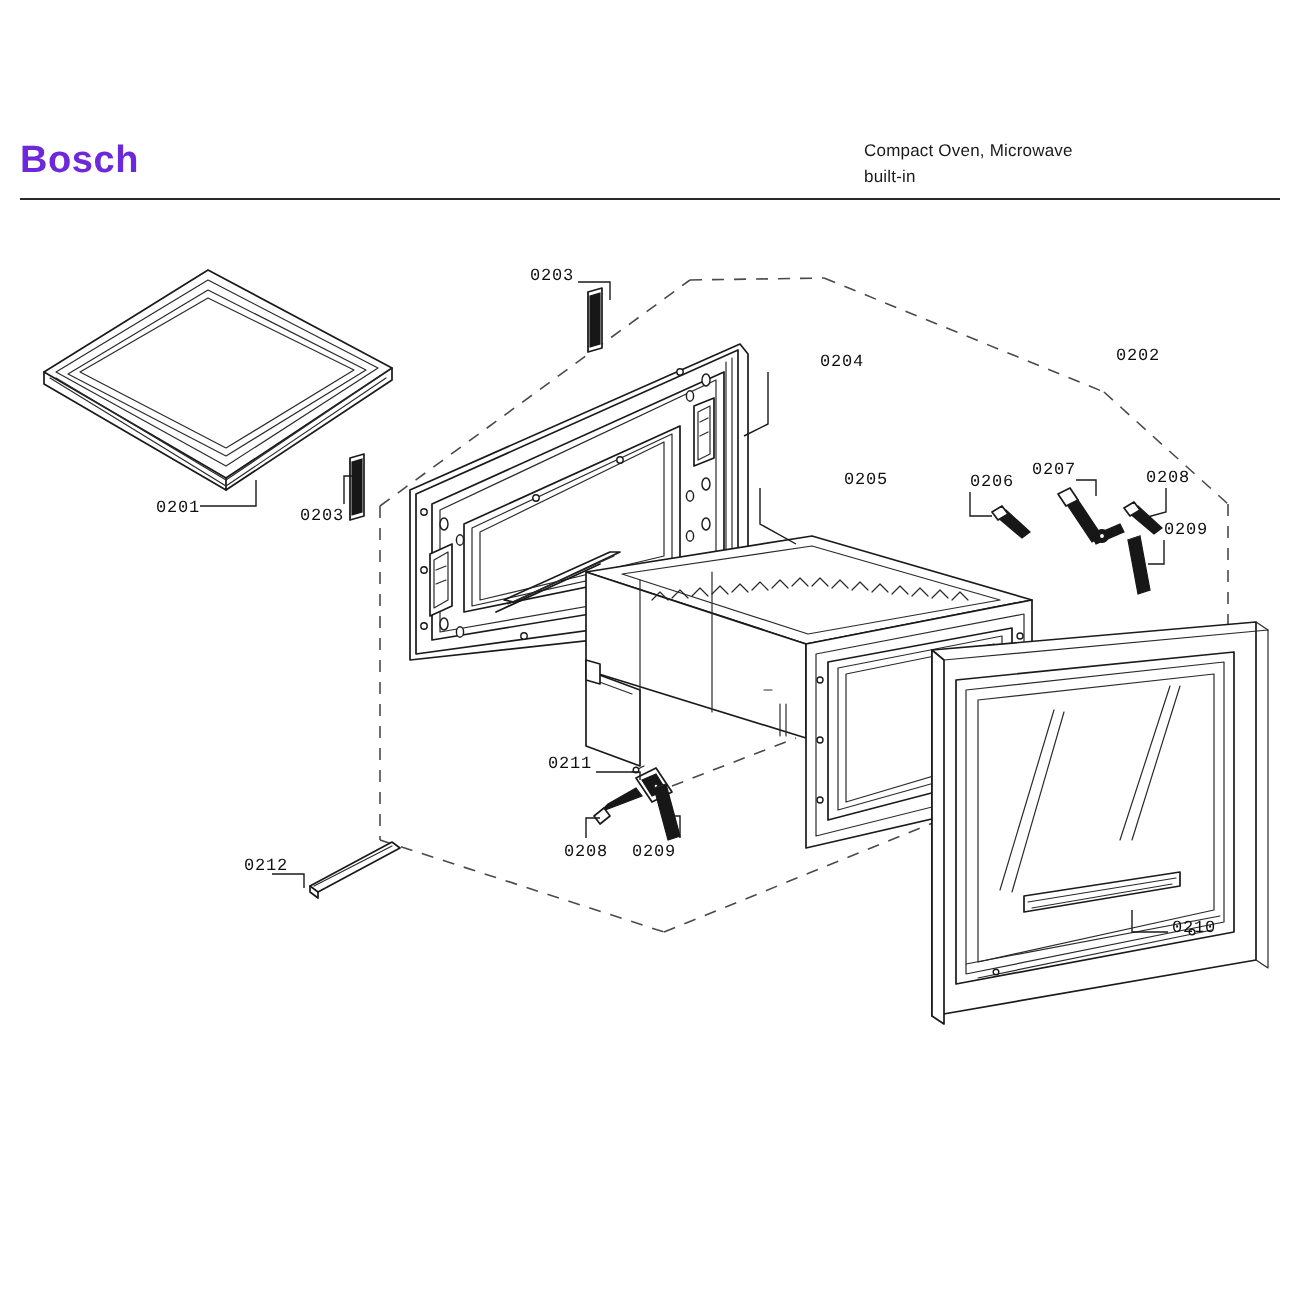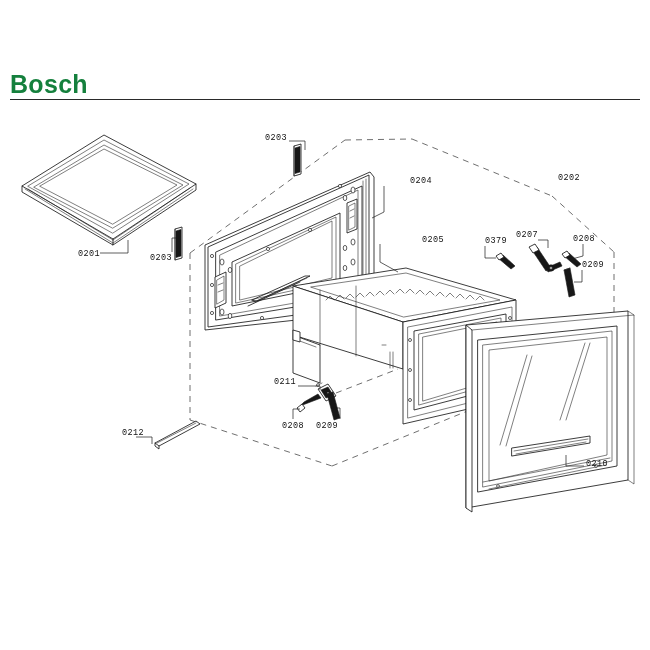--- a/index.html
+++ b/index.html
@@ -13,24 +13,24 @@
     width: 650px;
     height: 650px;
     background: #ffffff;
     font-family: "Liberation Sans", sans-serif;
     overflow: hidden;
   }
   #brand {
     position: absolute;
     left: 10px;
     top: 70px;
-    font-size: 25px;
+    font-size: 19px;
     font-weight: bold;
     letter-spacing: 0.3px;
-    color: #15803d;
+    color: #6d28d9;
   }
   #model-block {
     position: absolute;
     right: 38px;
     top: 69px;
     width: 180px;
     font-size: 8.5px;
     line-height: 13px;
     color: #1a1a1a;
     letter-spacing: 0.1px;
@@ -60,20 +60,24 @@
   }
   svg { display: block; }
 </style>
 </head>
 <body>
 
 <div id="page">
 
   <div id="brand">Bosch</div>
 
+  <div id="model-block">
+    <div>Compact Oven, Microwave</div>
+    <div>built-in</div>
+  </div>
 
   <div id="header-rule"></div>
 
   <svg id="canvas" viewBox="0 0 650 650">
     <defs>
       <style>
         .ln   { fill:none; stroke:#1a1a1a; stroke-width:0.85; stroke-linejoin:round; stroke-linecap:round; }
         .lnT  { fill:none; stroke:#2a2a2a; stroke-width:0.6; stroke-linejoin:round; stroke-linecap:round; }
         .lnW  { fill:#ffffff; stroke:#1a1a1a; stroke-width:0.85; stroke-linejoin:round; }
         .lnWT { fill:#ffffff; stroke:#2a2a2a; stroke-width:0.6; stroke-linejoin:round; }
@@ -325,21 +329,21 @@
     </g>
     <path class="lead" d="M584,466 L566,466 L566,455"></path>
 
   </svg>
 
   <div class="lbl" style="left:78px;  top:249px;">0201</div>
   <div class="lbl" style="left:265px; top:133px;">0203</div>
   <div class="lbl" style="left:150px; top:253px;">0203</div>
   <div class="lbl" style="left:386px; top:176px;padding-left:24px;">0204</div>
   <div class="lbl" style="left:382px; top:235px;padding-left:40px;">0205</div>
-  <div class="lbl" style="left:485px; top:236px;">0379</div>
+  <div class="lbl" style="left:485px; top:236px;">0206</div>
   <div class="lbl" style="left:516px; top:230px;">0207</div>
   <div class="lbl" style="left:573px; top:234px;">0208</div>
   <div class="lbl" style="left:582px; top:260px;">0209</div>
   <div class="lbl" style="left:558px; top:173px;">0202</div>
   <div class="lbl" style="left:274px; top:377px;">0211</div>
   <div class="lbl" style="left:282px; top:421px;">0208</div>
   <div class="lbl" style="left:316px; top:421px;">0209</div>
   <div class="lbl" style="left:122px; top:428px;">0212</div>
   <div class="lbl" style="left:586px; top:459px;">0210</div>
 

